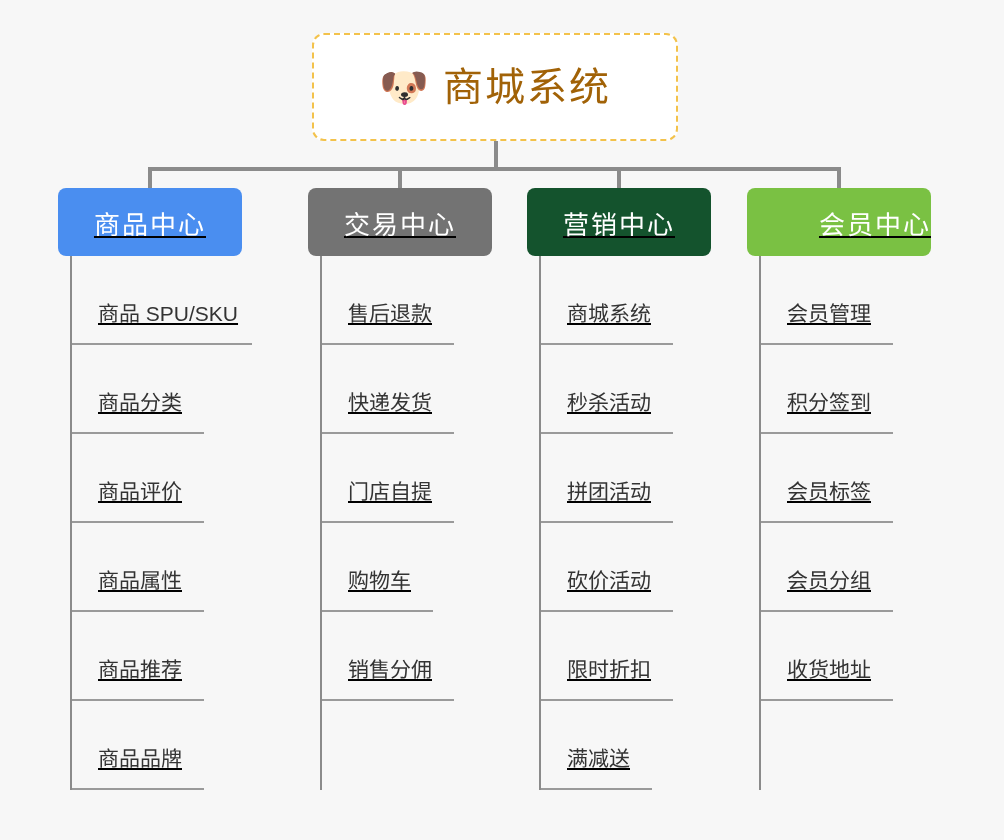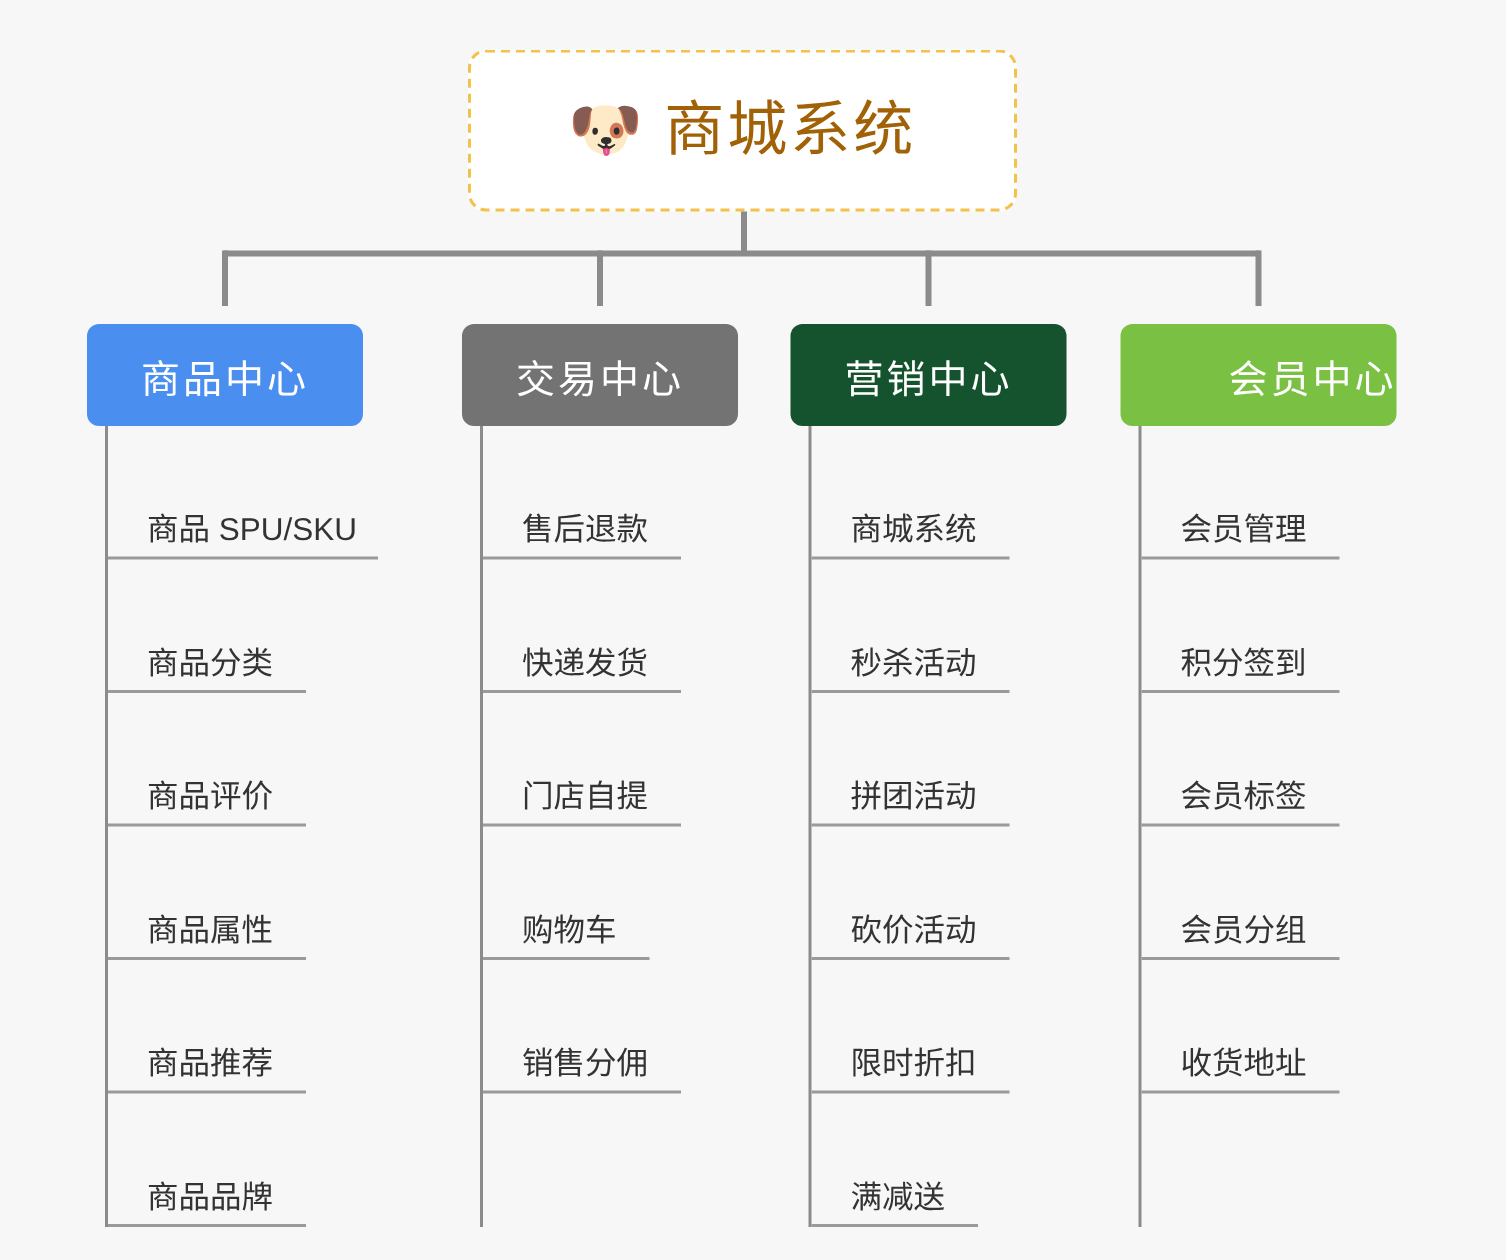--- a/index.html
+++ b/index.html
@@ -69,22 +69,23 @@
   }
   .conn-drop {          
     top: 167px;
     width: 4px;
     height: 37px;
   }
 
   
   .column {
     position: absolute;
-    top: 216px;
+    top: 188px;
     width: 184px;
+    text-decoration: underline;
   }
   .cat-header {
     width: 184px;
     height: 68px;
     border-radius: 8px;
     display: flex;
     align-items: center;
     justify-content: center;
     box-sizing: border-box;
     color: #ffffff;
@@ -120,21 +121,21 @@
     left: 0;
     bottom: 0;
     height: 2px;
     background: #9a9a9a;
   }
   .leaf-label {
     position: relative;
     font-size: 21px;
     color: #333333;
     line-height: 1;
-    padding-bottom: 9px;
+    padding-bottom: 21px;
     white-space: nowrap;
   }
 </style>
 </head>
 <body>
 
 <div id="chart-root">
 
   <div class="root-node">
     <span class="root-emoji">🐶</span>

